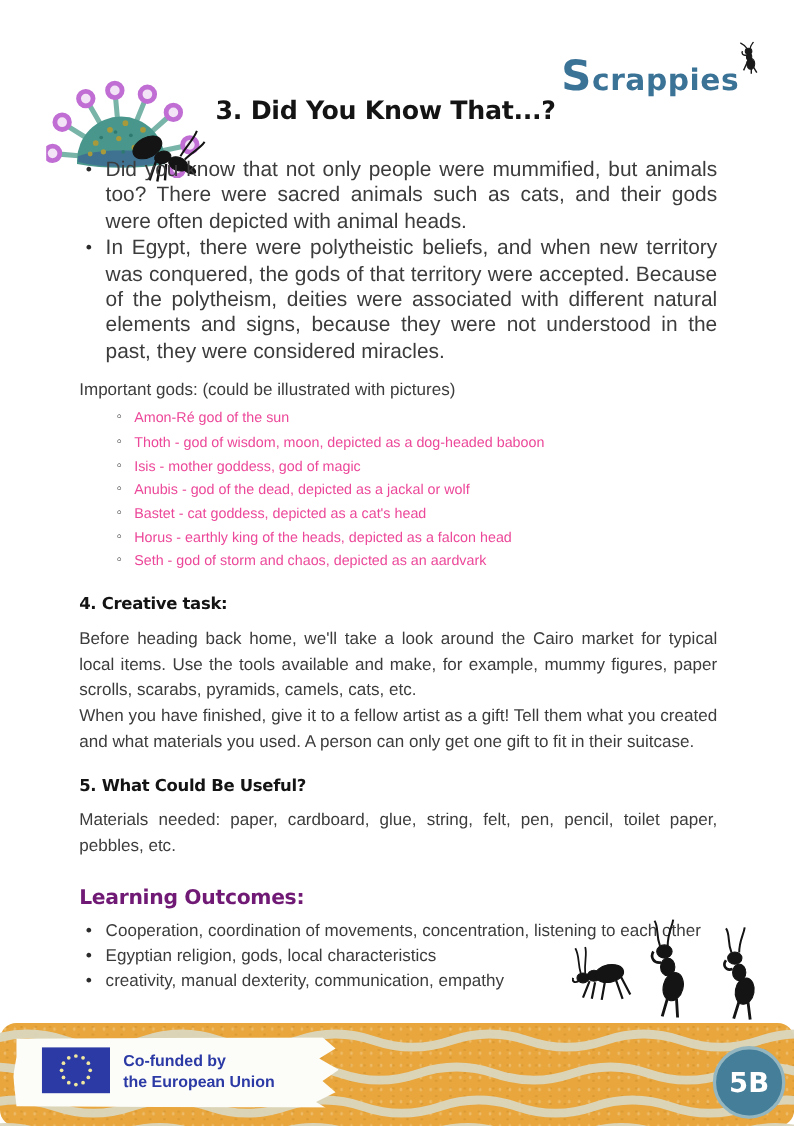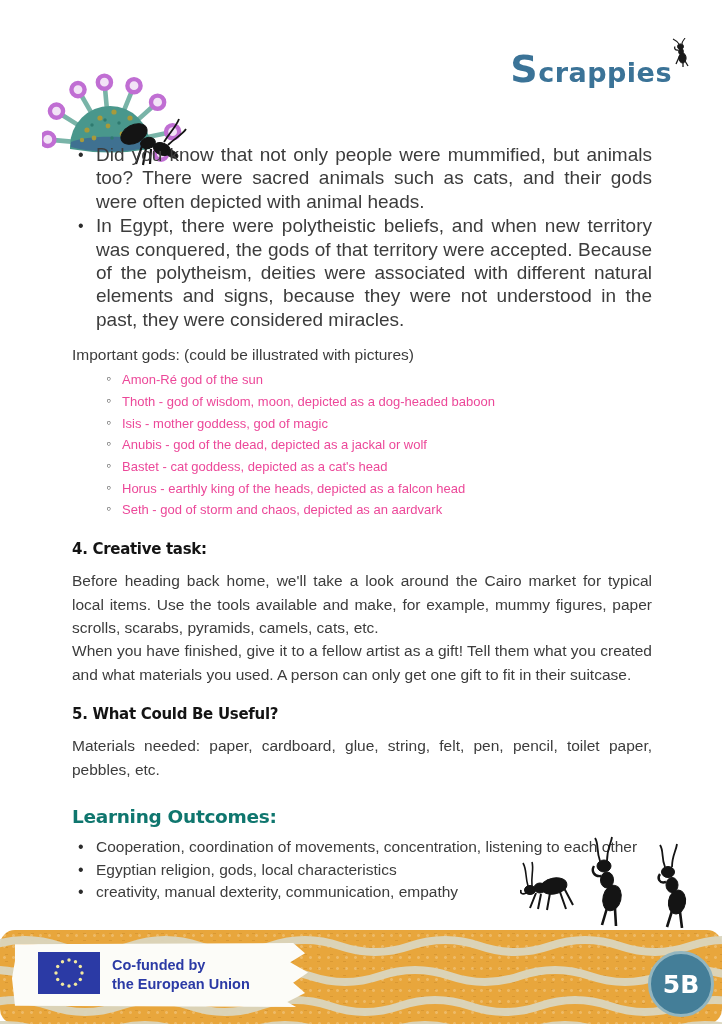--- a/index.html
+++ b/index.html
@@ -40,21 +40,21 @@
   }
   .gods-list li::before{
     content:"◦";position:absolute;left:-16px;top:-1px;color:#555;font-size:14px;
   }
   .h-section{
     font-family:"DejaVu Sans",sans-serif;font-weight:700;font-size:15px;
     color:#141414;margin:19px 0 0 0;letter-spacing:-0.3px;
   }
   .h-sub{
     font-family:"DejaVu Sans",sans-serif;font-weight:800;font-size:18.5px;
-    color:#0f766e;margin:25px 0 0 0;letter-spacing:-0.3px;
+    color:#701a75;margin:25px 0 0 0;letter-spacing:-0.3px;
   }
   .para{font-size:15.5px;line-height:23.4px;text-align:justify;margin:11px 0 0 0;}
   .para.cont{margin:0;}
   .outcome-list{list-style:none;margin:9px 0 0 0;padding:0 0 0 24px;}
   .outcome-list li{
     position:relative;font-size:15.5px;line-height:22.6px;
   }
   .outcome-list li::before{
     content:"•";position:absolute;left:-18px;top:0;color:#2b2b2b;font-size:16px;
   }
@@ -164,20 +164,21 @@
         <path d="M126,95 C133,88 140,85 144,79" fill="none" stroke-width="1.8"></path>
         <ellipse cx="92" cy="84" rx="14" ry="9" transform="rotate(-28 92 84)"></ellipse>
         <ellipse cx="106" cy="93" rx="7.5" ry="5.5" transform="rotate(-15 106 93)"></ellipse>
         <ellipse cx="120" cy="99" rx="9" ry="6" transform="rotate(22 120 99)"></ellipse>
         <ellipse cx="130" cy="104" rx="6.5" ry="3.2" transform="rotate(28 130 104)"></ellipse>
         <path d="M100,96 L94,114 M104,98 L101,115 M109,99 L108,114" fill="none" stroke-width="2.2"></path>
       </g>
     </svg>
   </div>
 
+  <h1 class="h-main">3. Did You Know That...?</h1>
 
   <div class="content">
 
     <ul class="dyk-list">
       <li>Did you know that not only people were mummified, but animals too? There were sacred animals such as cats, and their gods were often depicted with animal heads.</li>
       <li>In Egypt, there were polytheistic beliefs, and when new territory was conquered, the gods of that territory were accepted. Because of the polytheism, deities were associated with different natural elements and signs, because they were not understood in the past, they were considered miracles.</li>
     </ul>
 
     <p class="gods-intro">Important gods: (could be illustrated with pictures)</p>
     <ul class="gods-list">

